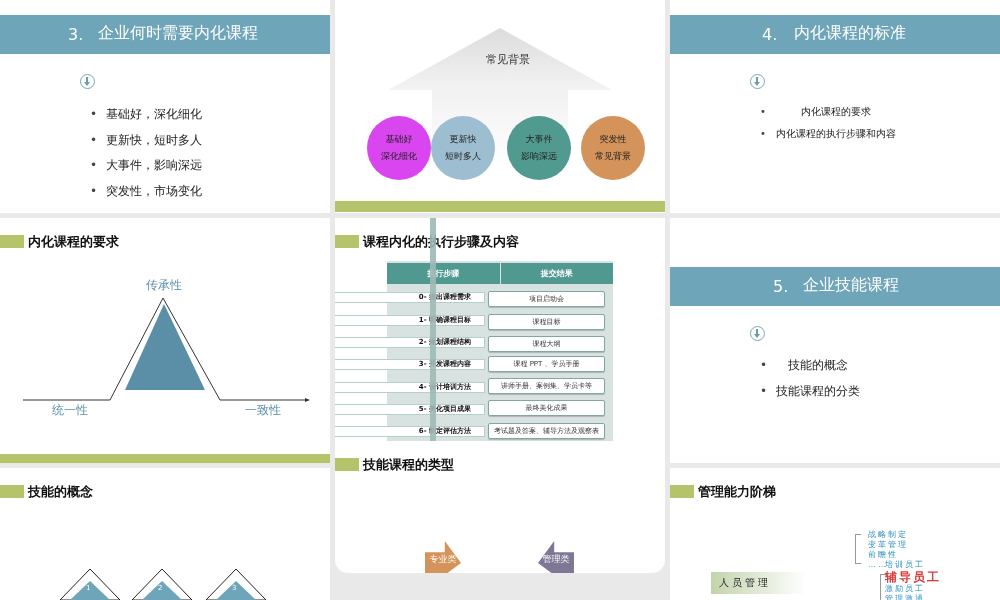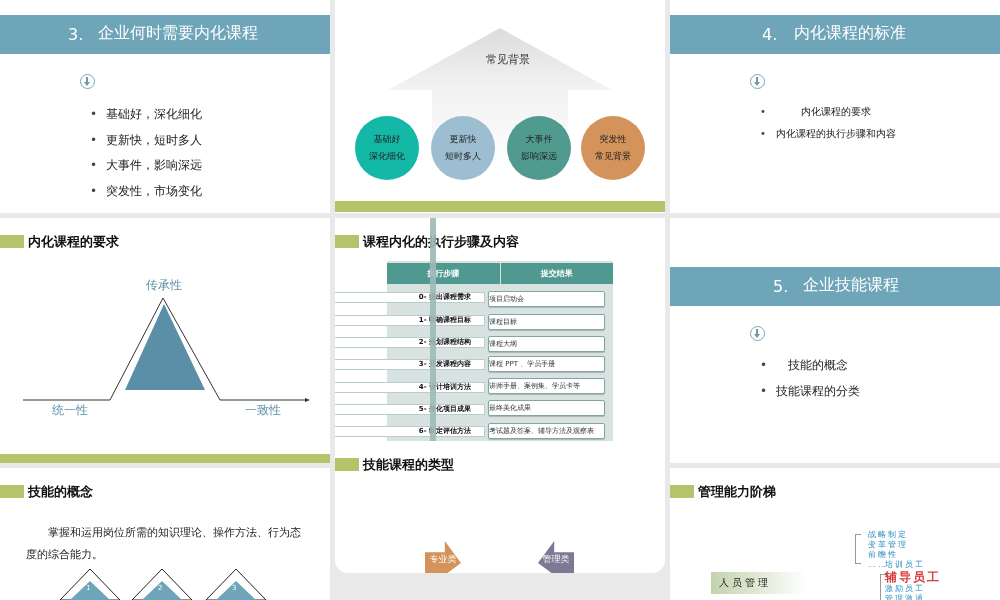--- a/index.html
+++ b/index.html
@@ -39,21 +39,21 @@
   
   .tri-svg { position: absolute; left: 0; top: 0; }
   .tri-label { position: absolute; font-size: 12px; color: #5b8fa8; }
 
   
   .tbl-bg { position: absolute; left: 52px; top: 43px; width: 226px; height: 185px; background: #d8e3e1; }
   .tbl-head { position: absolute; left: 52px; top: 45px; width: 226px; height: 21px; background: #4f9990; color: #fff; font-size: 8px; font-weight: bold; display: flex; }
   .tbl-head div { flex: 1; text-align: center; line-height: 21px; }
   .tbl-head div:first-child { border-right: 1px solid #e0e0e0; }
   .step-row { position: absolute; left: 0; width: 150px; height: 11px; border: 1px solid #b7cfcb; border-left: none; background: #fff; font-size: 7px; font-weight: bold; color: #111; text-align: right; padding-right: 13px; line-height: 9px; }
-  .result-box { position: absolute; left: 153px; width: 117px; height: 16px; border: 1px solid #7fa8a2; border-radius: 2px; background: #fff; font-size: 7px; color: #333; text-align: left; line-height: 14px; box-shadow: 0 1px 1px rgba(0,0,0,0.2); }
+  .result-box { position: absolute; left: 153px; width: 117px; height: 16px; border: 1px solid #7fa8a2; border-radius: 2px; background: #fff; font-size: 7px; color: #333; text-align: center; line-height: 14px; box-shadow: 0 1px 1px rgba(0,0,0,0.2); }
   .vert-bar { position: absolute; left: 95px; top: 0; width: 6px; height: 245px; background: #9fb9b6; opacity: 0.9; }
 
   
   .para { position: absolute; left: 26px; top: 54px; width: 280px; font-size: 11px; line-height: 22px; color: #222; text-indent: 22px; }
   
   .chev { position: absolute; width: 36px; height: 34px; color: #fff; font-size: 9px; text-align: center; padding-top: 12px; }
 
   
   .ladder { position: absolute; height: 22px; font-size: 10px; letter-spacing: 3px; color: #222; line-height: 22px; padding-left: 8px; background: linear-gradient(to right, #c3d3ad, #ffffff); font-family: "DejaVu Serif", serif; }
   .ladder-items { position: absolute; font-size: 8px; line-height: 10px; color: #2a8fc1; font-family: "DejaVu Serif", serif; letter-spacing: 2px; }
@@ -75,21 +75,21 @@
       <li>更新快，短时多人</li>
       <li>大事件，影响深远</li>
       <li>突发性，市场变化</li>
     </ul>
   </div>
 
   <div class="slide s2">
     <div class="house-roof"></div>
     <div class="house-body"></div>
     <div class="house-label">常见背景</div>
-    <div class="circle" style="left:20px; background:#14b8a6">
+    <div class="circle" style="left:32px; background:#d946ef">
       <span>基础好</span>
       <span>深化细化</span>
     </div>
     <div class="circle" style="left:96px; background:#9dbdd0">
       <span>更新快</span>
       <span>短时多人</span>
     </div>
     <div class="circle" style="left:172px; background:#519a8f">
       <span>大事件</span>
       <span>影响深远</span>
@@ -167,21 +167,20 @@
       <li>技能的概念</li>
       <li>技能课程的分类</li>
     </ul>
   </div>
 
   <div class="slide s7">
     <div class="sec-title">
       <div class="mark"></div>
       <div class="t">技能的概念</div>
     </div>
-    <div class="para">掌握和运用岗位所需的知识理论、操作方法、行为态度的综合能力。</div>
     <svg style="position:absolute; left:0; top:0" width="330" height="132">
       <g>
         <polygon points="90,101 120,132 60,132" fill="none" stroke="#222" stroke-width="1"></polygon>
         <polygon points="90,113 110,132 70,132" fill="#6fa5b8"></polygon>
         <polygon points="162,101 192,132 132,132" fill="none" stroke="#222" stroke-width="1"></polygon>
         <polygon points="162,113 182,132 142,132" fill="#6fa5b8"></polygon>
         <polygon points="236,101 266,132 206,132" fill="none" stroke="#222" stroke-width="1"></polygon>
         <polygon points="236,113 256,132 216,132" fill="#6fa5b8"></polygon>
       </g>
     </svg>

